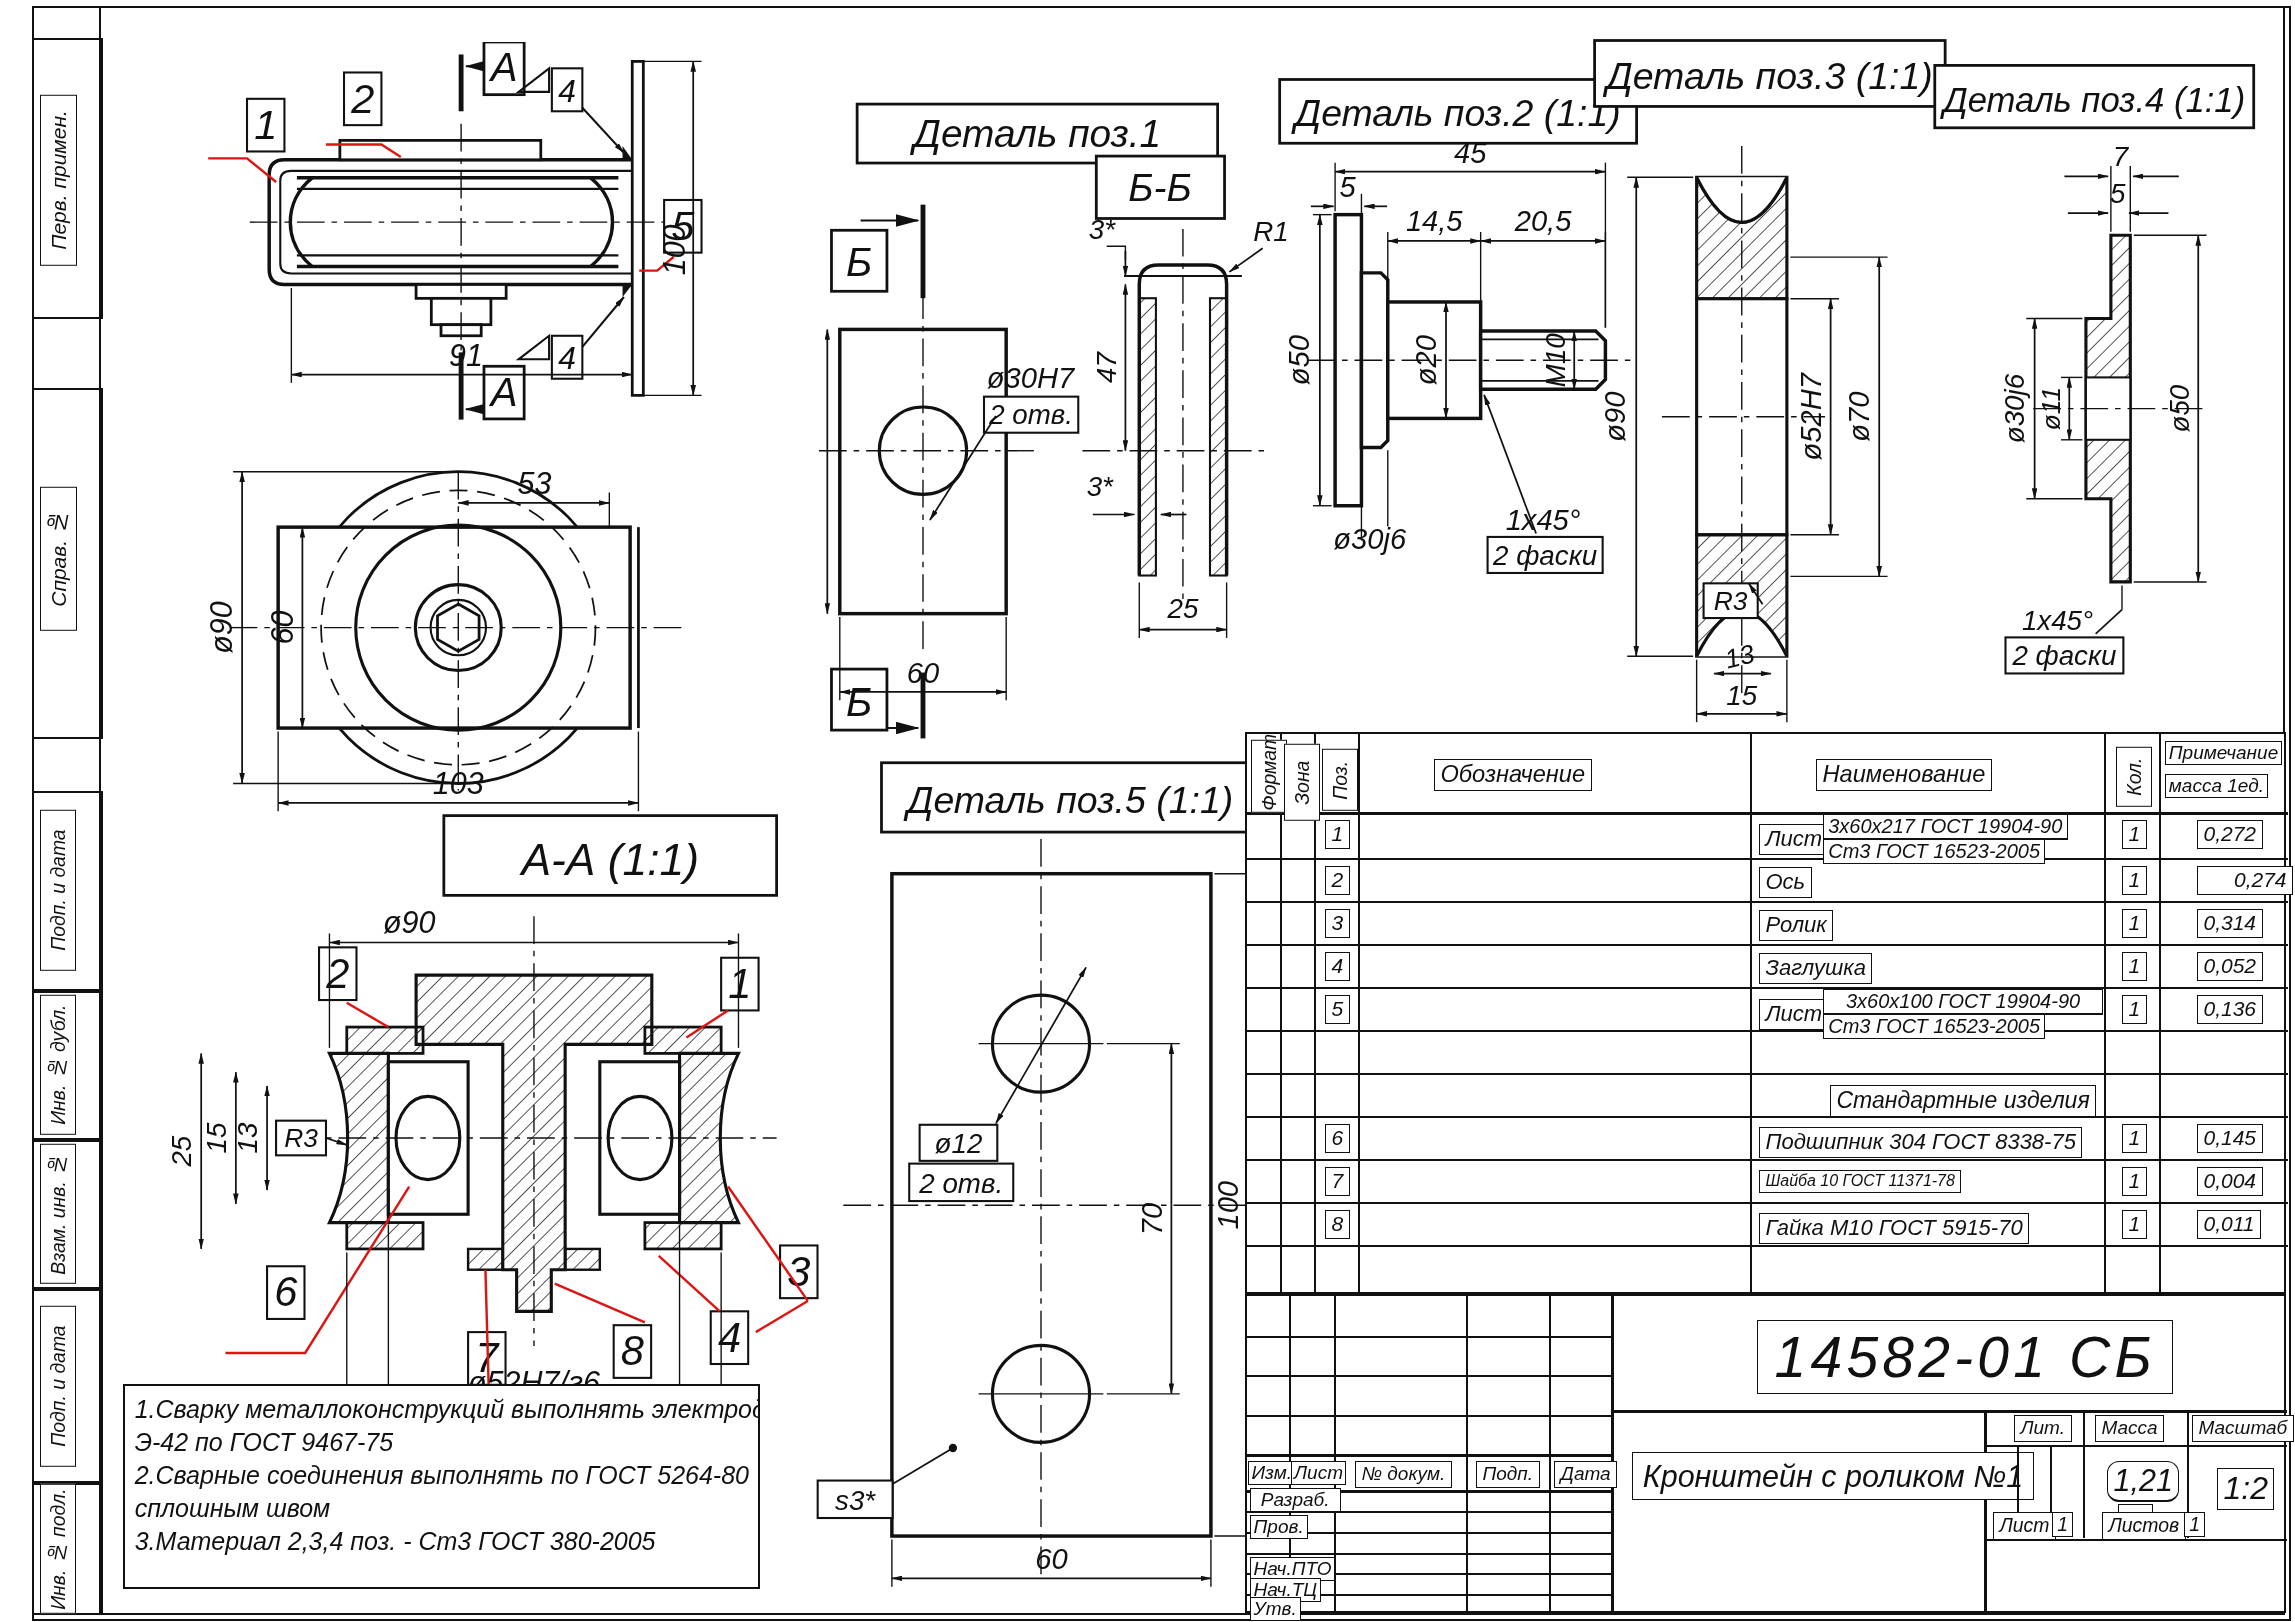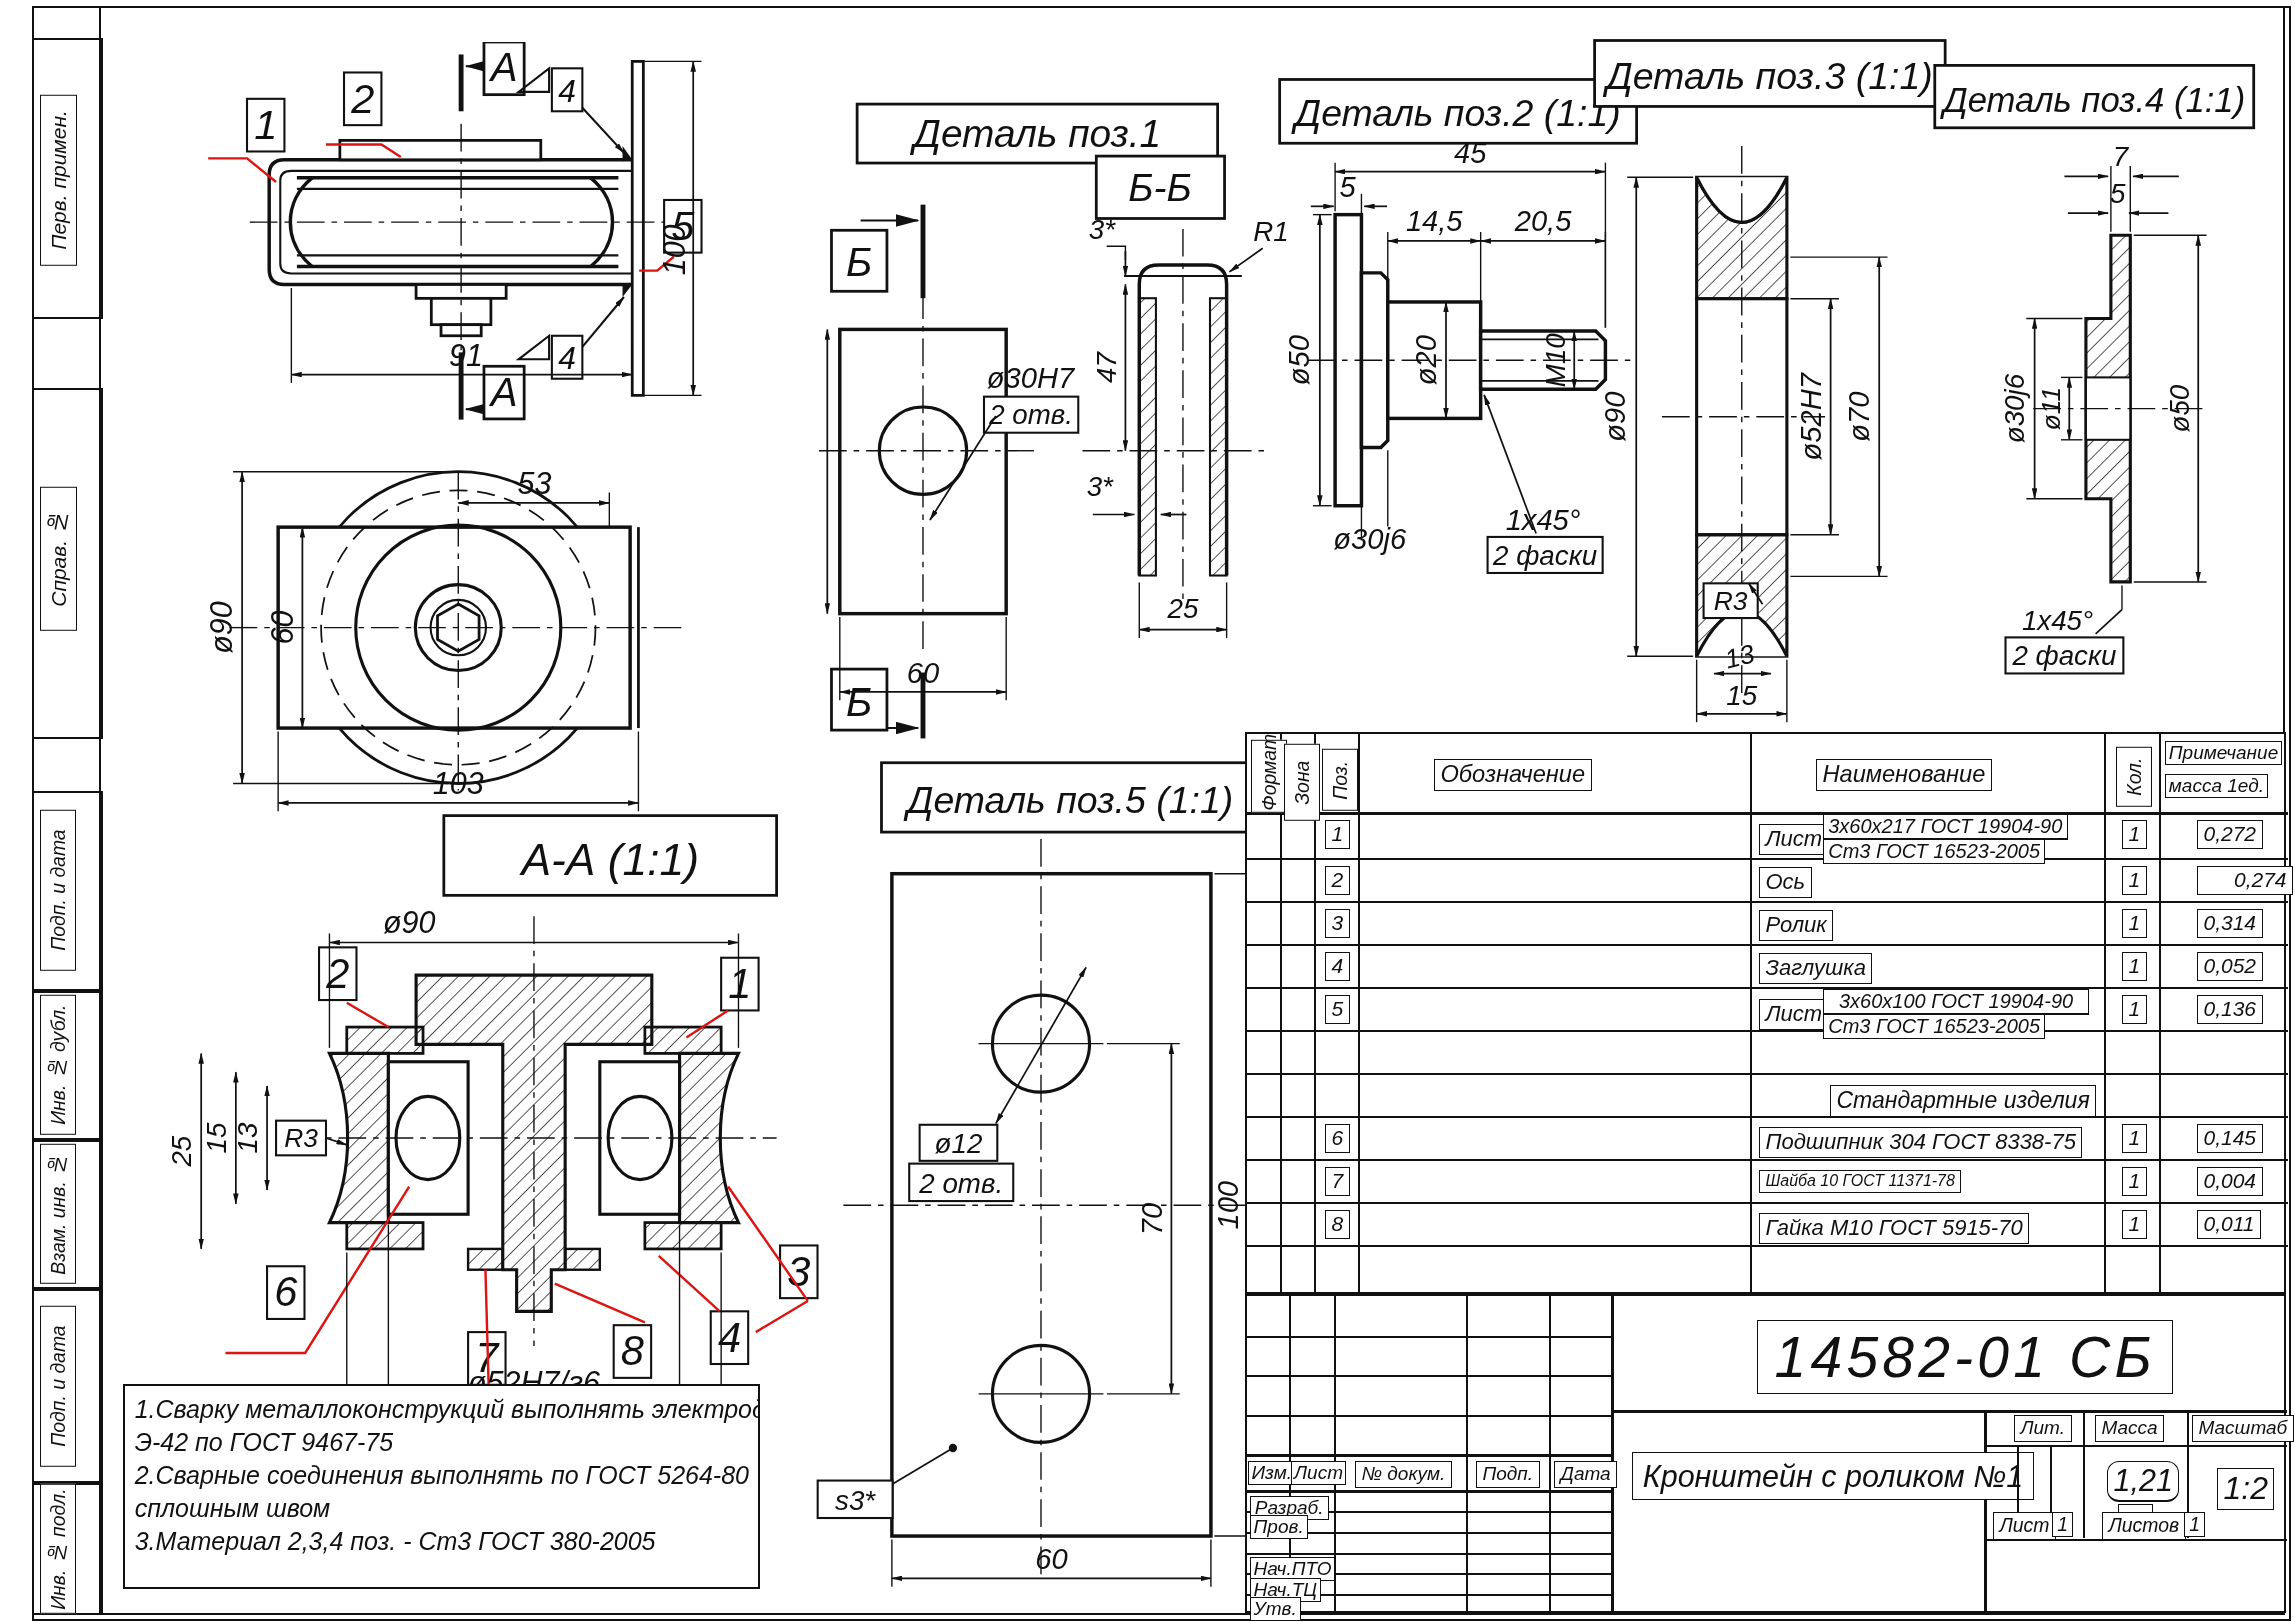--- a/index.html
+++ b/index.html
@@ -594,21 +594,21 @@
   <div class="lbl abs" style="left:875px;top:175px;font-size:21px;">1</div>
   <div class="lbl abs" style="left:950px;top:175px;font-size:21px;">0,314</div>
 
   <div class="lbl abs" style="left:78px;top:218px;font-size:21px;">4</div>
   <div class="lbl abs" style="left:512px;top:219px;font-size:22px;">Заглушка</div>
   <div class="lbl abs" style="left:875px;top:218px;font-size:21px;">1</div>
   <div class="lbl abs" style="left:950px;top:218px;font-size:21px;">0,052</div>
 
   <div class="lbl abs" style="left:78px;top:261px;font-size:21px;">5</div>
   <div class="lbl abs" style="left:512px;top:265px;font-size:22px;">Лист</div>
-  <div class="abs" style="left:576px;top:255px;font-size:20px;border:1.4px solid #111;border-bottom:2.1px solid #111;background:#fff;padding:0 15px;">3х60х100 ГОСТ 19904-90</div>
+  <div class="abs" style="left:576px;top:255px;font-size:20px;border:1.4px solid #111;border-bottom:2.1px solid #111;background:#fff;padding:0 22px;">3х60х100 ГОСТ 19904-90</div>
   <div class="abs" style="left:576px;top:280px;font-size:20px;border:1.4px solid #111;background:#fff;padding:0 4.2px;">Ст3 ГОСТ 16523-2005</div>
   <div class="lbl abs" style="left:875px;top:261px;font-size:21px;">1</div>
   <div class="lbl abs" style="left:950px;top:261px;font-size:21px;">0,136</div>
 
   <div class="lbl abs" style="left:583px;top:351px;font-size:23px;">Стандартные изделия</div>
 
   <div class="lbl abs" style="left:78px;top:390px;font-size:21px;">6</div>
   <div class="lbl abs" style="left:512px;top:393px;font-size:22px;">Подшипник 304 ГОСТ 8338-75</div>
   <div class="lbl abs" style="left:875px;top:390px;font-size:21px;">1</div>
   <div class="lbl abs" style="left:950px;top:390px;font-size:21px;">0,145</div>
@@ -641,21 +641,21 @@
   <div class="abs" style="left:0;top:257px;width:364px;height:1.7px;background:#111;"></div>
   <div class="abs" style="left:0;top:277px;width:364px;height:1.7px;background:#111;"></div>
   <div class="abs" style="left:0;top:298px;width:364px;height:1.7px;background:#111;"></div>
 
   <div class="lbl abs" style="left:1.4px;top:165px;font-size:19px;padding:0 2.1px;">Изм.</div>
   <div class="lbl abs" style="left:44px;top:165px;font-size:19px;padding:0 2.1px;">Лист</div>
   <div class="lbl abs" style="left:108px;top:165px;font-size:19px;">№ докум.</div>
   <div class="lbl abs" style="left:229px;top:165px;font-size:19px;">Подп.</div>
   <div class="lbl abs" style="left:307px;top:165px;font-size:19px;">Дата</div>
 
-  <div class="lbl abs" style="left:2.8px;top:200px;font-size:19px;padding:0 4px;">Разраб.</div>
+  <div class="lbl abs" style="left:2.8px;top:192px;font-size:19px;padding:0 10px;">Разраб.</div>
   <div class="lbl abs" style="left:2.8px;top:219px;font-size:19px;padding:0 2.8px;">Пров.</div>
   <div class="lbl abs" style="left:2.8px;top:261px;font-size:19px;padding:0 2.8px;">Нач.ПТО</div>
   <div class="lbl abs" style="left:2.8px;top:282px;font-size:19px;padding:0 2.8px;text-align:right;">Нач.ТЦ</div>
   <div class="lbl abs" style="left:2.8px;top:301px;font-size:19px;padding:0 2.8px;">Утв.</div>
 
   <div class="abs" style="left:364px;top:114px;width:676px;height:2.8px;background:#111;"></div>
   <div class="lbl abs" style="left:510px;top:24px;font-size:57px;letter-spacing:4.2px;padding:2.8px 16.6px;">14582-01 СБ</div>
   <div class="abs" style="left:737px;top:114px;width:2.8px;height:205px;background:#111;"></div>
   <div class="lbl abs" style="left:385px;top:156px;font-size:30.5px;padding:5.5px 9.7px;">Кронштейн с роликом №1</div>
 

